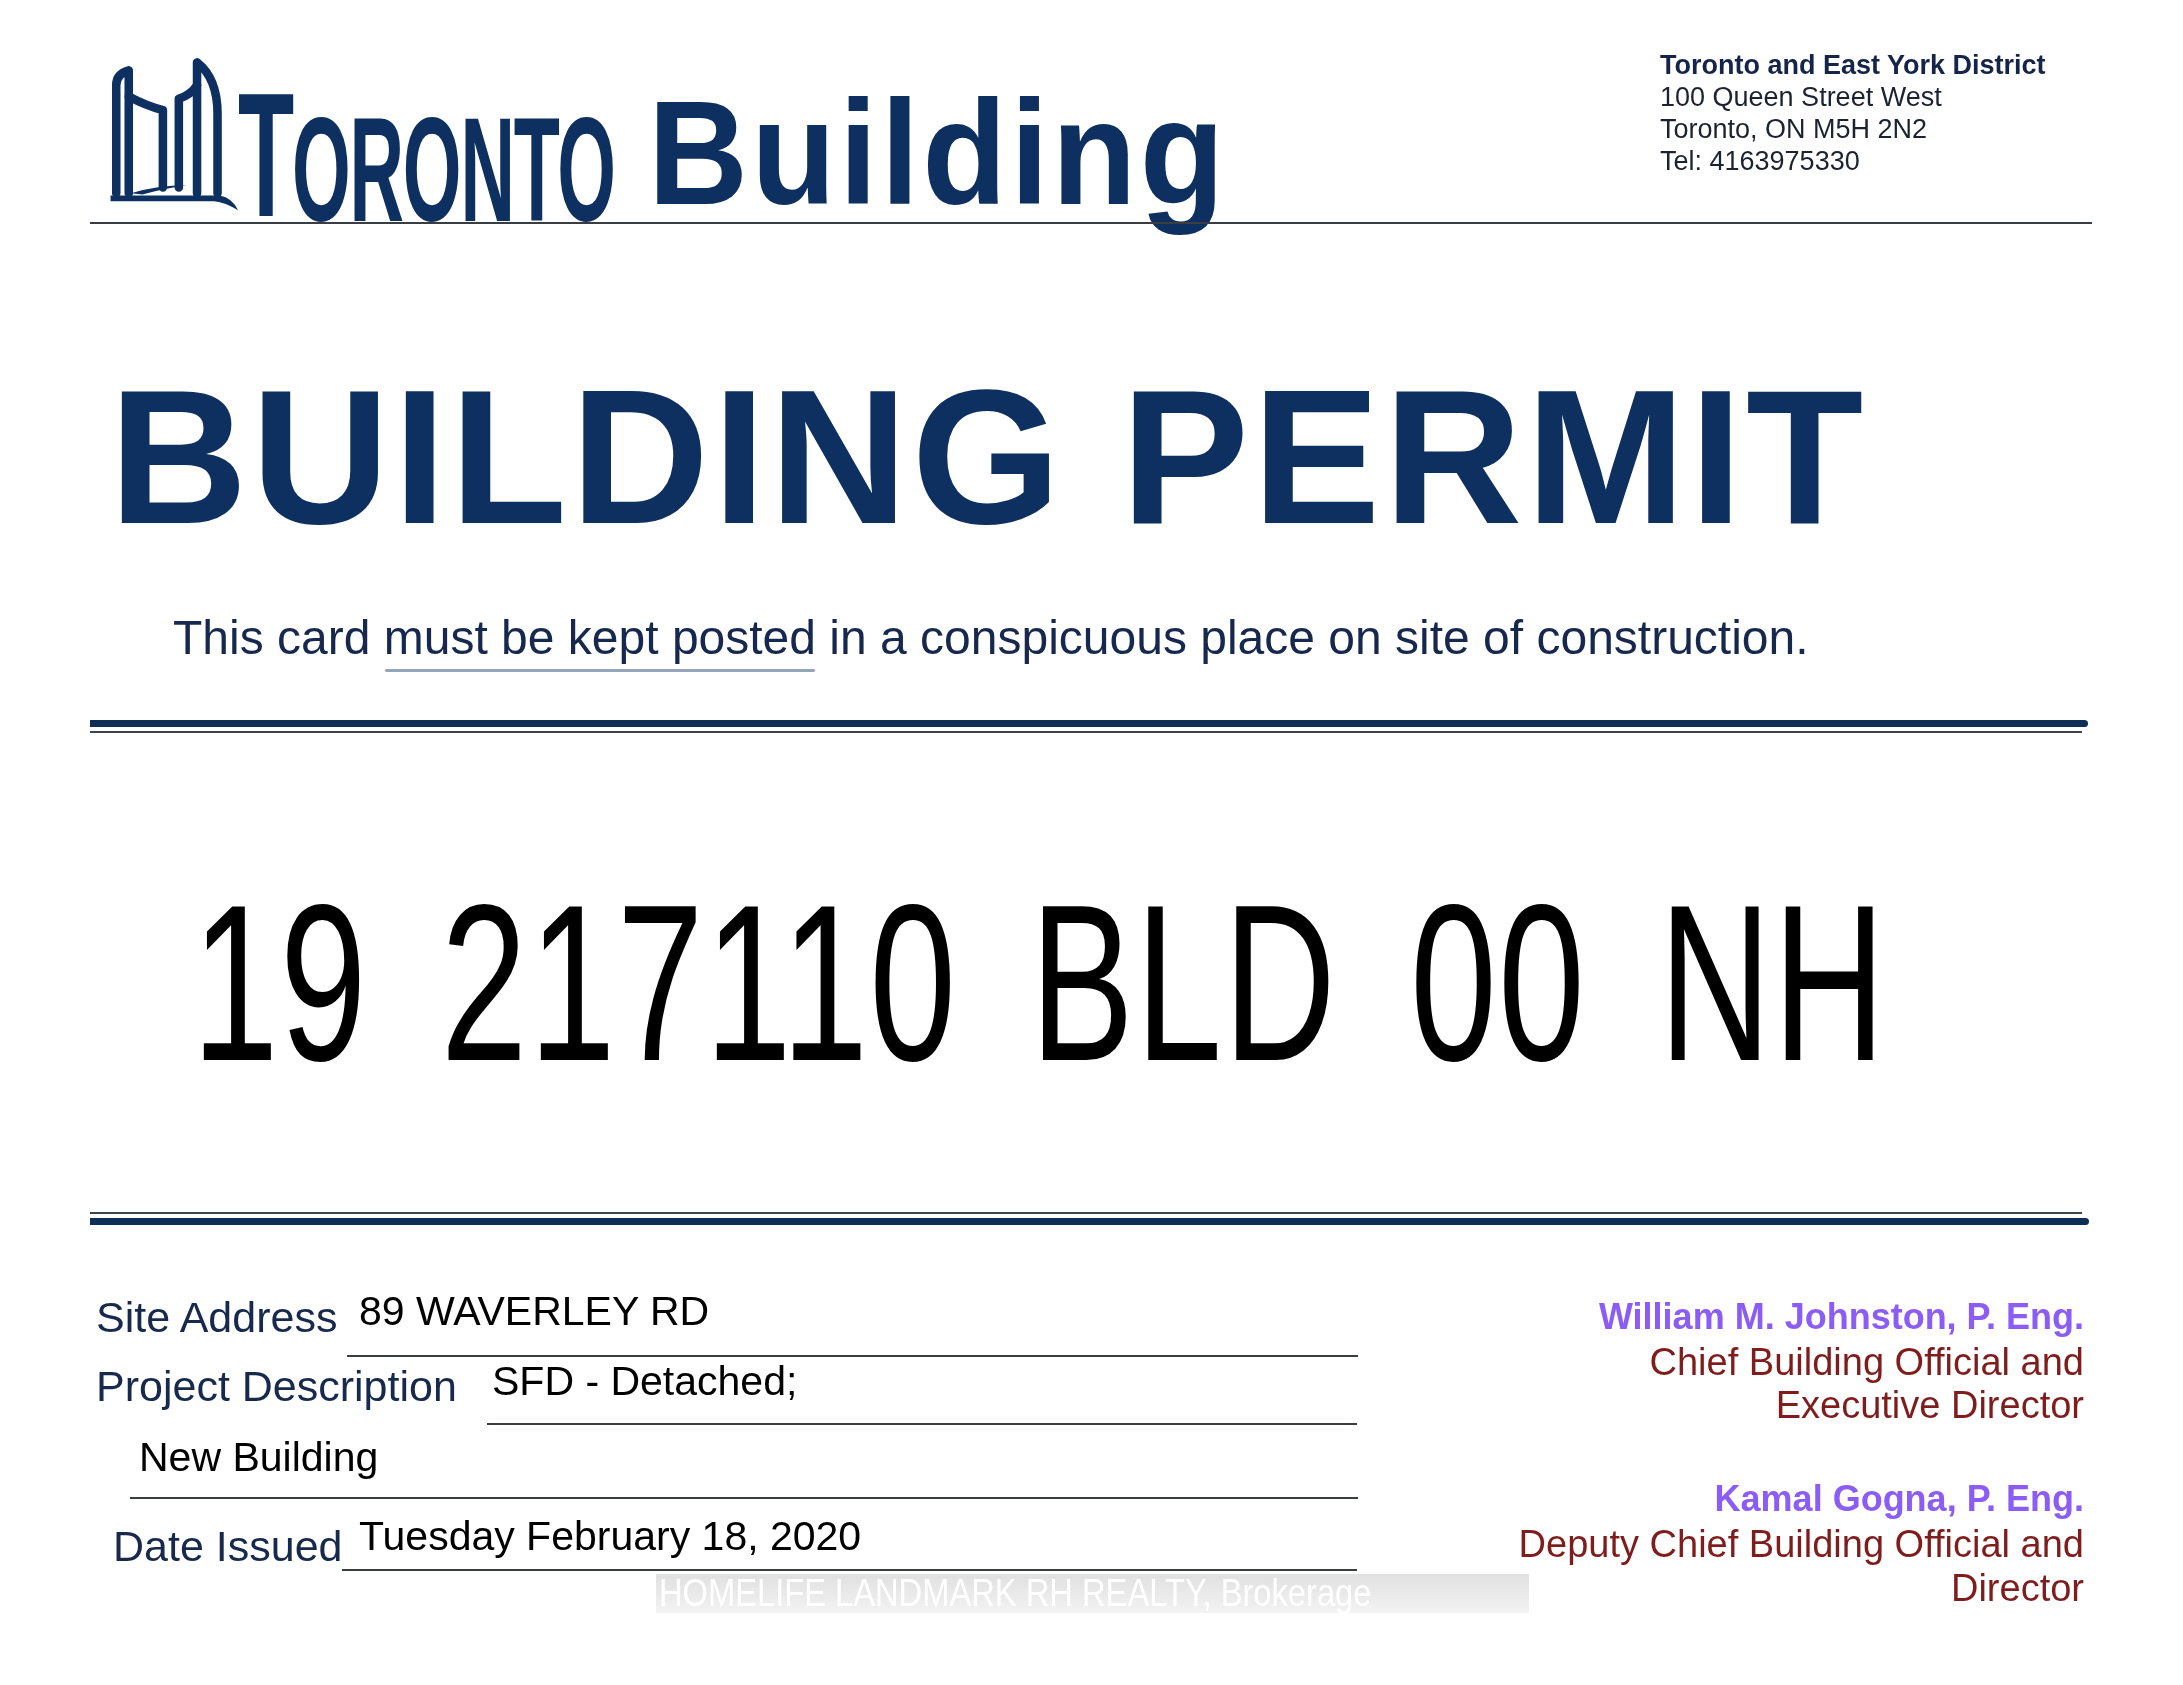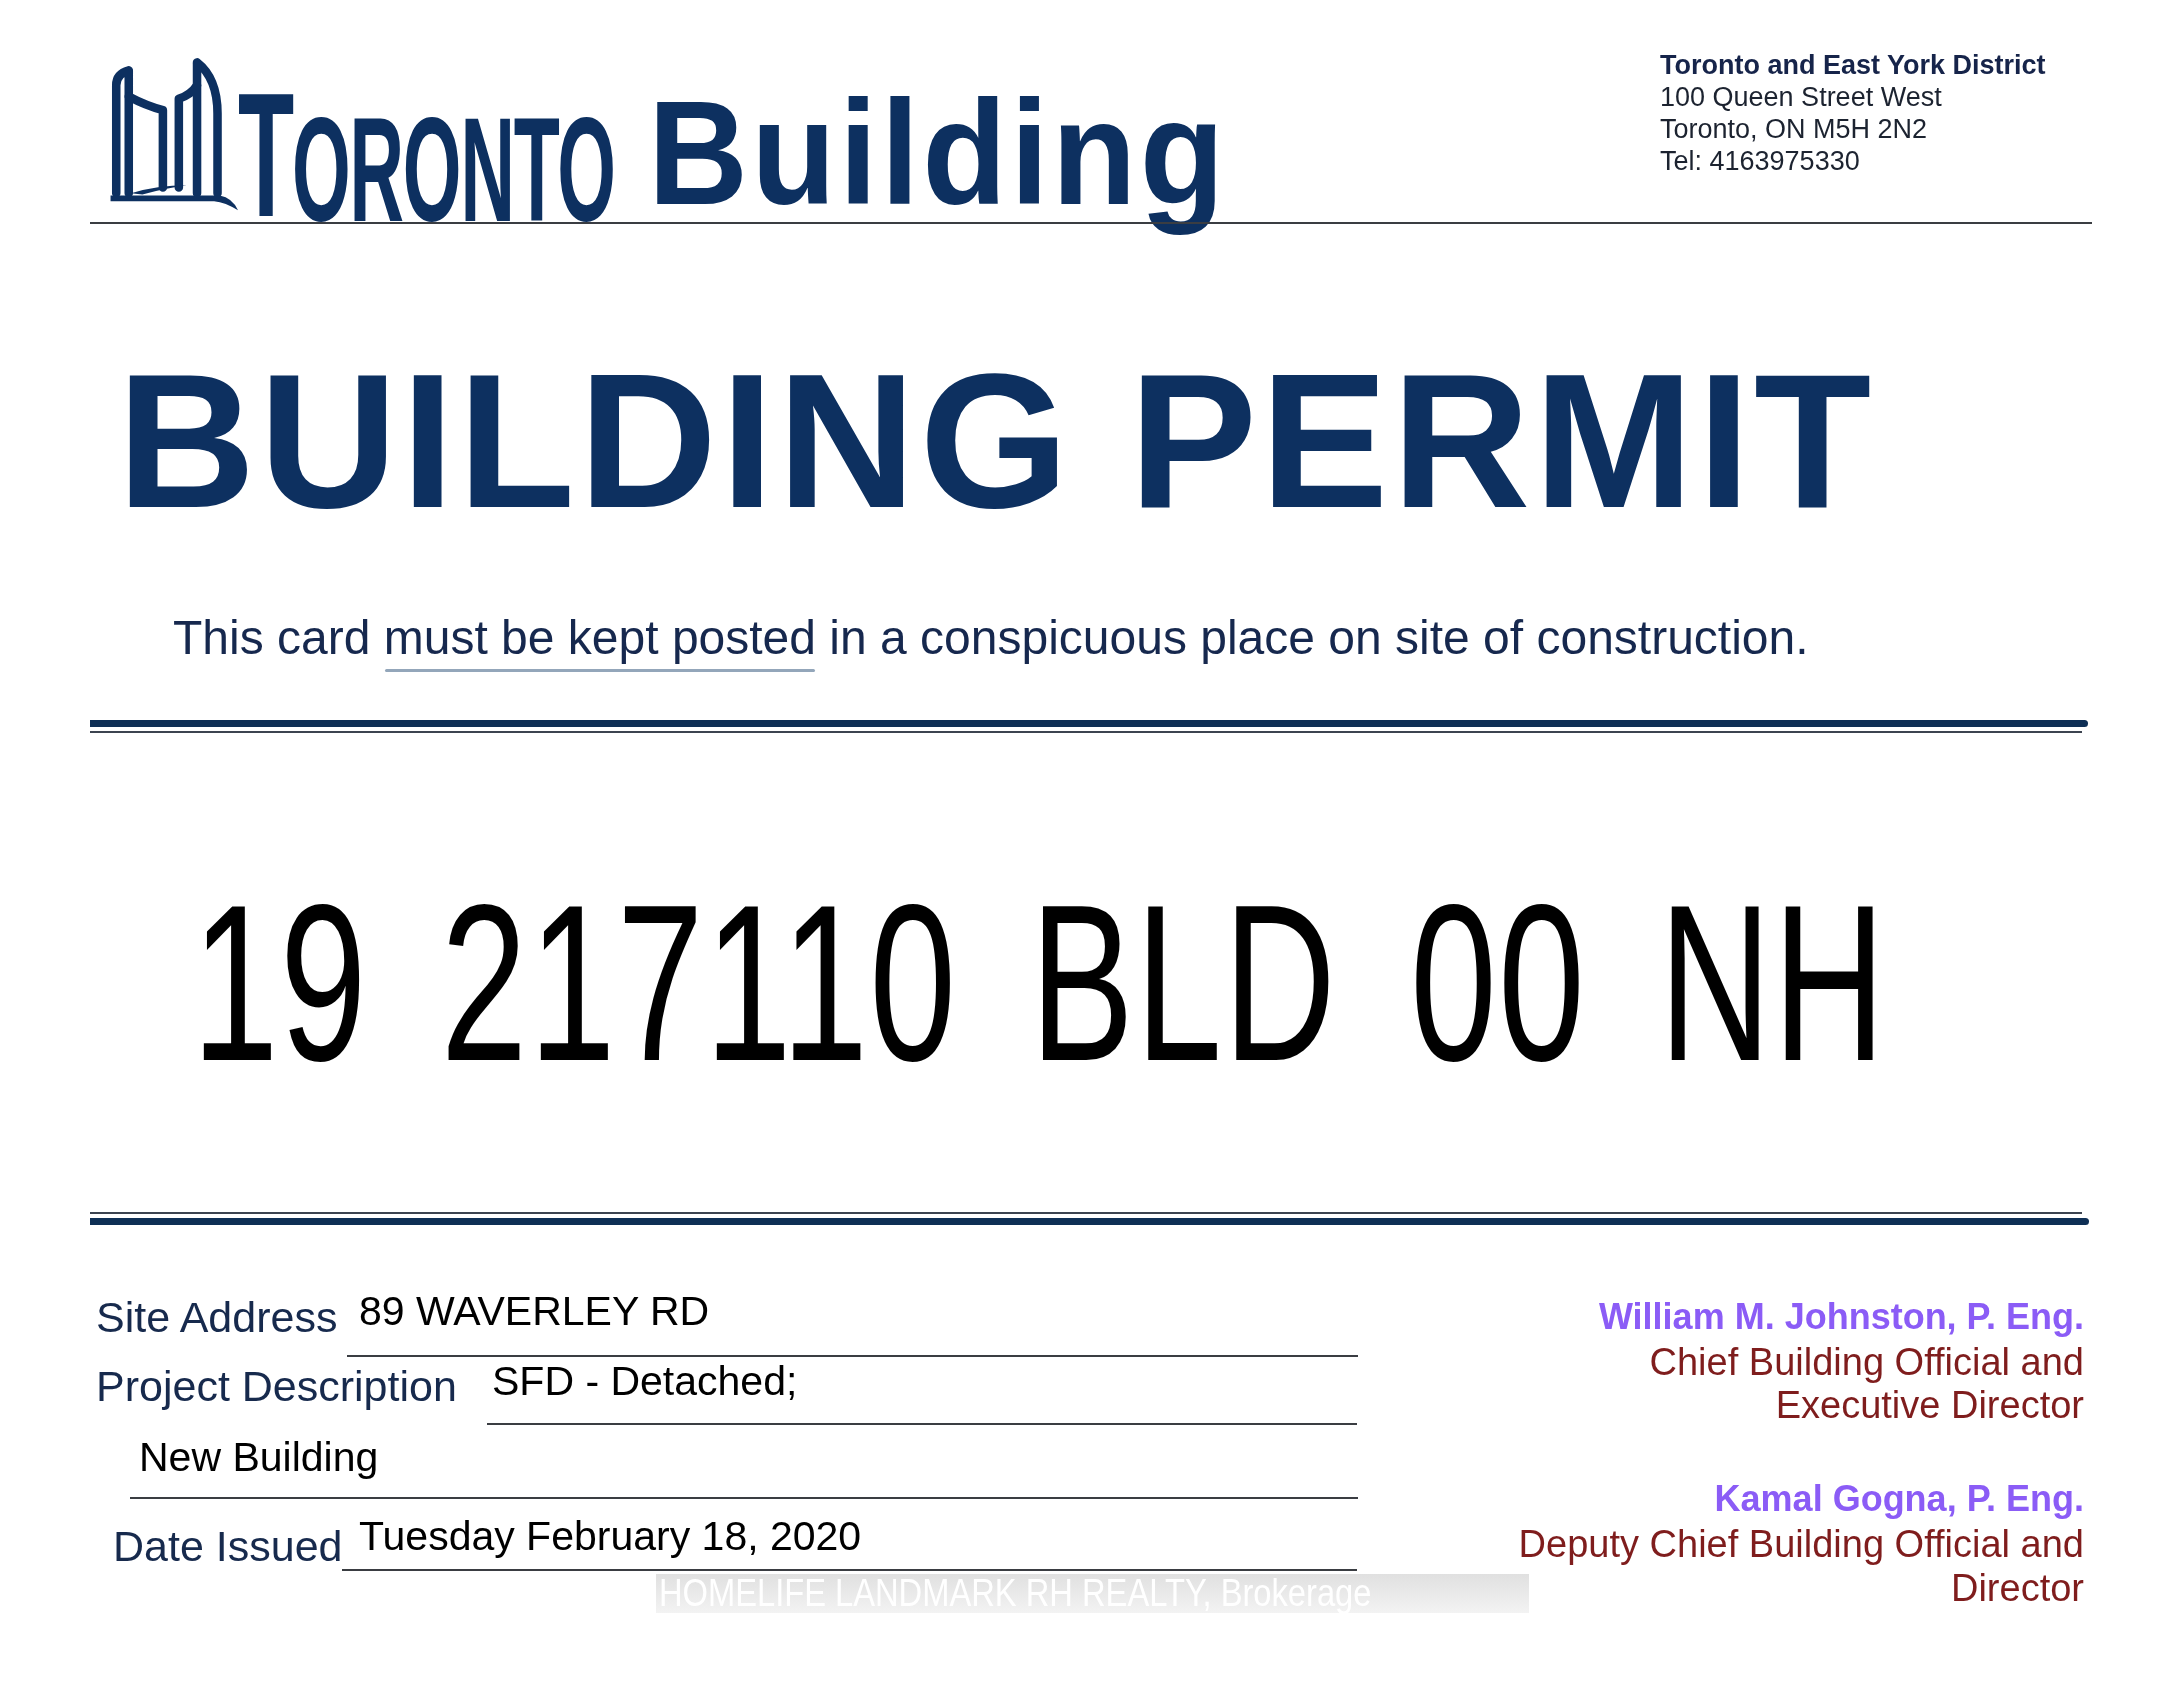--- a/index.html
+++ b/index.html
@@ -12,21 +12,21 @@
   .brand-toronto .big-t { display: inline-block; font-size: 177px; transform: scaleX(0.52); transform-origin: left bottom; width: 57px; vertical-align: bottom; }
   .brand-toronto .rest { display: inline-block; font-size: 148px; transform: scaleX(0.51); transform-origin: left bottom; vertical-align: bottom; margin-left: -3.4px; letter-spacing: -2.3px; }
   .brand-building { left: 648px; top: 78px; font-size: 149px; font-weight: bold; color: #0d3060; line-height: 1; white-space: nowrap; transform: scaleX(0.93); transform-origin: left top; letter-spacing: 3.4px; }
 
   .header-rule { left: 90px; top: 222px; width: 2002px; height: 2.3px; background: #3a3d42; }
 
   .district { left: 1660px; top: 49px; font-size: 27px; line-height: 32px; color: #1c2330; white-space: nowrap; }
   .district .name { font-weight: bold; color: #16244a; }
 
   
-  .title { left: 109px; top: 345px; font-size: 192px; font-weight: bold; color: #0d3060; line-height: 1; white-space: nowrap; letter-spacing: 3.4px; margin-left: 8px; }
+  .title { left: 109px; top: 361px; font-size: 192px; font-weight: bold; color: #0d3060; line-height: 1; white-space: nowrap; letter-spacing: 3.4px; }
 
   .subtitle { left: 173px; top: 612px; font-size: 48px; color: #16284e; line-height: 1.1; white-space: nowrap; }
   .subtitle .ul { position: relative; }
   .subtitle .ul::after { content: ""; position: absolute; left: 1.1px; right: 1.1px; bottom: -8px; height: 3.4px; border-radius: 1.7px; background: #93a6ba; }
 
   
   .div-navy { height: 7.4px; background: #0e2f55; border-radius: 0 4px 4px 0; }
   .div-gray { height: 1.7px; background: #3c4450; }
 
   

